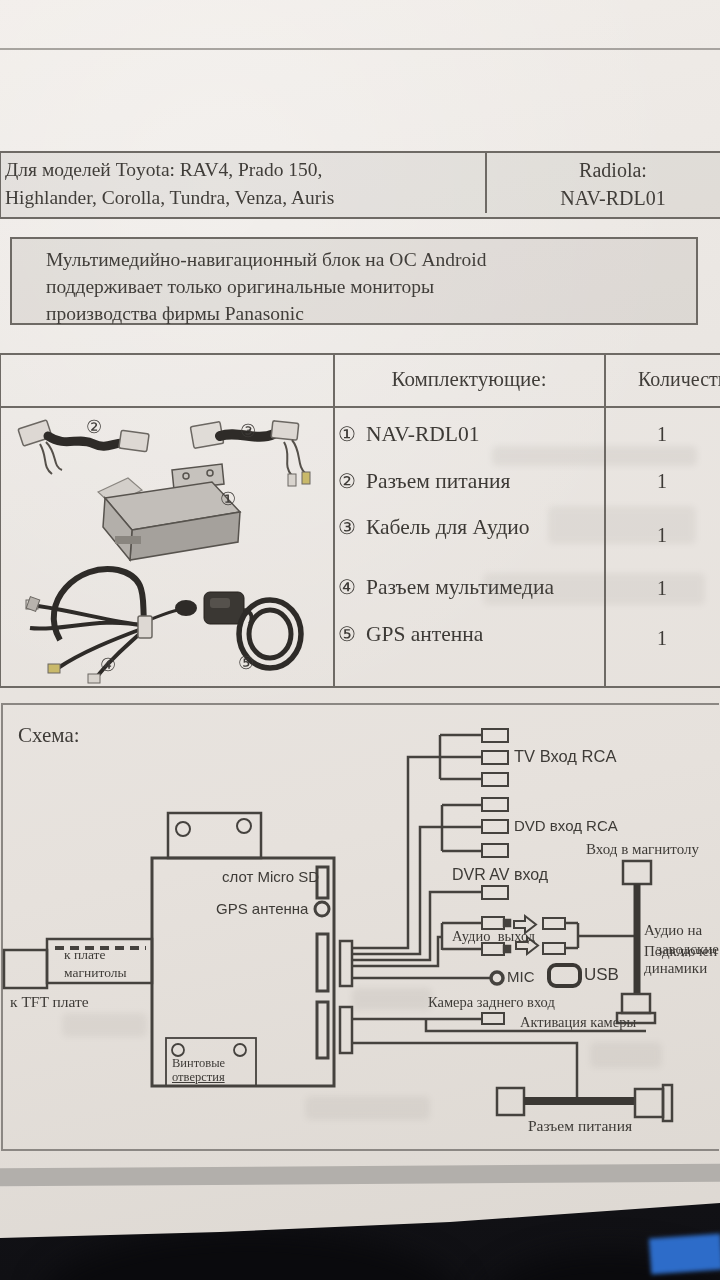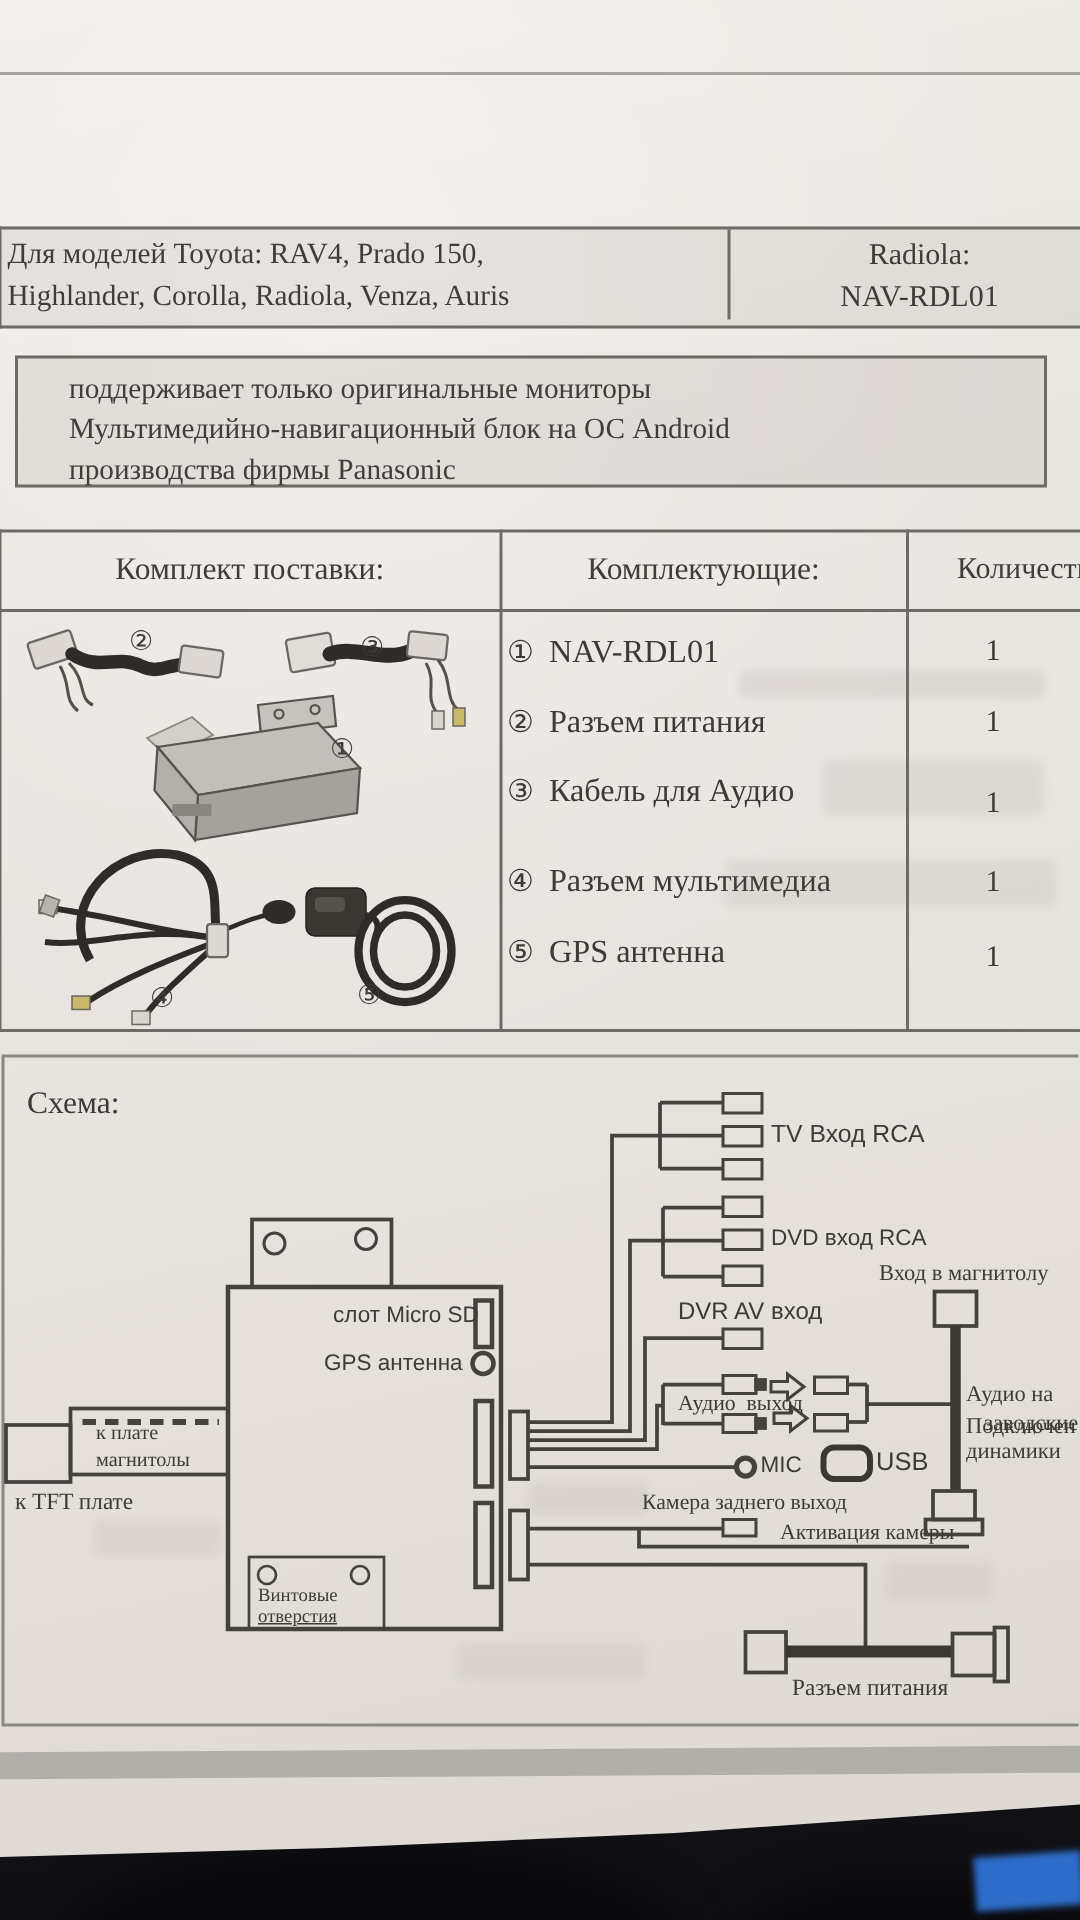--- a/index.html
+++ b/index.html
@@ -57,45 +57,44 @@
   <div class="blue-patch"></div>
 
   <div class="page">
 
     <div class="abs topline"></div>
 
 
     <div class="abs models">
       <div class="abs models-left">
         <div>Для моделей Toyota: RAV4, Prado 150,</div>
-        <div>Highlander, Corolla, Radiola, Venza, Auris</div>
+        <div>Highlander, Corolla, Tundra, Venza, Auris</div>
       </div>
       <div class="abs models-div"></div>
       <div class="abs models-right">
         <div>Radiola:</div>
         <div>NAV-RDL01</div>
       </div>
     </div>
 
     <div class="abs note">
       <div class="abs note-text">
+        <div>Мультимедийно-навигационный блок на ОС Android</div>
         <div>поддерживает только оригинальные мониторы</div>
-        <div>Мультимедийно-навигационный блок на ОС Android</div>
         <div>производства фирмы Panasonic</div>
       </div>
     </div>
 
     <div class="abs tline" style="left:0;top:353px;width:720px;height:2px;"></div>
     <div class="abs tline" style="left:0;top:406px;width:720px;height:2px;"></div>
     <div class="abs tline" style="left:0;top:686px;width:720px;height:2px;"></div>
     <div class="abs tline" style="left:0;top:353px;width:1px;height:335px;"></div>
     <div class="abs tline" style="left:333px;top:353px;width:2px;height:335px;"></div>
     <div class="abs tline" style="left:604px;top:353px;width:2px;height:335px;"></div>
 
-    <div class="abs th" style="left:0;top:367px;width:333px;">Комплект поставки:</div>
     <div class="abs th" style="left:334px;top:367px;width:270px;">Комплектующие:</div>
     <div class="abs th nowrap" style="left:638px;top:368px;width:120px;text-align:left;font-size:20px;">Количество</div>
 
     <div class="abs pkg-item" style="top:422px;">
       <span class="inum">①</span><span>NAV-RDL01</span>
     </div>
     <div class="abs pkg-qty" style="top:423px;">1</div>
 
     <div class="abs pkg-item" style="top:469px;">
       <span class="inum">②</span><span>Разъем питания</span>
@@ -289,21 +288,21 @@
     <div class="abs sans slabel" style="left:514px;top:817px;font-size:15px;">DVD вход RCA</div>
     <div class="abs sans slabel" style="left:452px;top:866px;font-size:16px;">DVR AV вход</div>
     <div class="abs serif slabel" style="left:586px;top:841px;font-size:15px;">Вход в магнитолу</div>
     <div class="abs serif slabel" style="left:452px;top:928px;font-size:14.5px;white-space:pre;">Аудио  выход</div>
     <div class="abs sans slabel" style="left:507px;top:968px;font-size:15px;">MIC</div>
     <div class="abs sans slabel" style="left:584px;top:965px;font-size:17px;">USB</div>
     <div class="abs serif slabel nowrap" style="left:644px;top:903px;font-size:15px;margin-top:40px;">Подключен</div>
     <div class="abs serif slabel nowrap" style="left:644px;top:922px;font-size:15px;">Аудио на</div>
     <div class="abs serif slabel nowrap" style="left:644px;top:941px;font-size:15px;margin-left:12px;">заводские</div>
     <div class="abs serif slabel nowrap" style="left:644px;top:960px;font-size:15px;">динамики</div>
-    <div class="abs serif slabel" style="left:428px;top:994px;font-size:14.5px;">Камера заднего выход</div>
+    <div class="abs serif slabel" style="left:428px;top:994px;font-size:14.5px;">Камера заднего вход</div>
     <div class="abs serif slabel" style="left:520px;top:1014px;font-size:14.5px;">Активация камеры</div>
     <div class="abs serif slabel" style="left:528px;top:1117px;font-size:15.5px;">Разъем питания</div>
     <div class="abs serif slabel" style="left:64px;top:947px;font-size:13.5px;">к  плате</div>
     <div class="abs serif slabel" style="left:64px;top:965px;font-size:13.5px;">магнитолы</div>
     <div class="abs serif slabel" style="left:10px;top:993px;font-size:15.5px;">к TFT плате</div>
     <div class="abs serif slabel" style="left:172px;top:1056px;font-size:12.5px;">Винтовые</div>
     <div class="abs serif slabel" style="left:172px;top:1070px;font-size:12.5px;text-decoration:underline;">отверстия</div>
 
     <div class="smudge" style="left:492px;top:446px;width:205px;height:20px;opacity:.09;"></div>
     <div class="smudge" style="left:548px;top:506px;width:148px;height:38px;opacity:.08;"></div>

